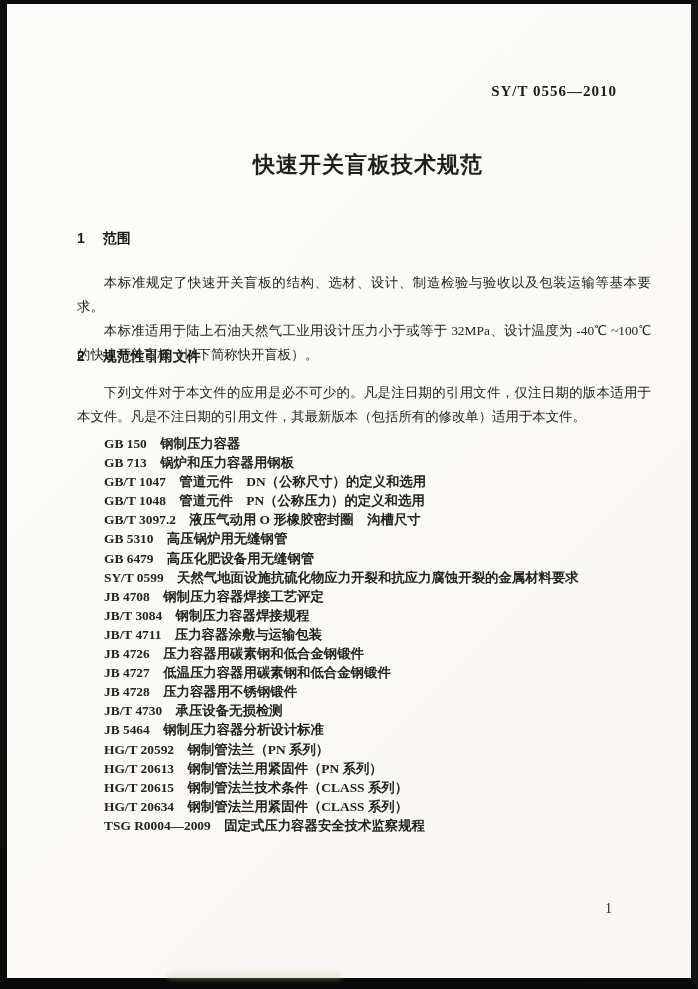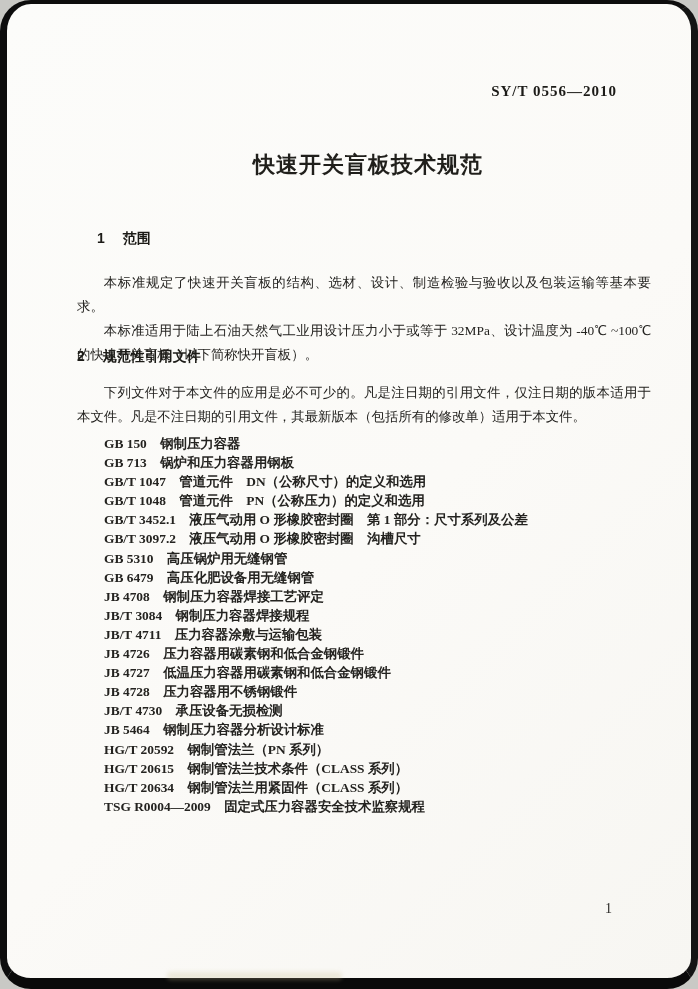--- a/index.html
+++ b/index.html
@@ -11,21 +11,20 @@
     overflow: hidden;
   }
   .page {
     position: absolute; inset: 0;
     box-sizing: border-box;
     background: linear-gradient(135deg, #fcfcfa 0%, #fbfaf7 55%, #f7f6f2 100%);
     border-top: 4px solid #0d0d0d;
     border-left: 7px solid #0d0d0d;
     border-right: 7px solid #141414;
     border-bottom: 11px solid #0a0a0a;
-    border-radius: 31px;
   }
   .header-code {
     position: absolute; top: 79px; right: 74px;
     font-family: "Liberation Serif", serif;
     font-weight: bold; font-size: 15px; letter-spacing: 1px;
     color: #1c1b18;
   }
   .doc-title {
     position: absolute; top: 146px; left: 0; width: 100%;
     text-align: center;
@@ -34,21 +33,21 @@
     color: #201f1b;
     padding-left: 19px;
   }
   .sec-heading {
     position: absolute; left: 70px;
     font-family: "Liberation Sans", sans-serif;
     font-weight: bold; font-size: 14px;
     color: #1c1b17;
   }
   .sec-heading .sec-num { display: inline-block; margin-right: 18px; }
-  .sec1-heading { top: 226px; margin-left: 20px; }
+  .sec1-heading { top: 226px; }
   .sec2-heading { top: 344px; }
   .body-block {
     position: absolute; left: 70px; width: 574px;
     font-size: 13.4px; line-height: 24px;
     color: #242320;
     text-align: justify;
   }
   .body-block p { margin: 0; text-indent: 2em; }
   .sec1-body { top: 267px; }
   .sec2-intro { top: 377px; }
@@ -95,33 +94,34 @@
 
   <div class="body-block sec2-intro">
     <p>下列文件对于本文件的应用是必不可少的。凡是注日期的引用文件，仅注日期的版本适用于本文件。凡是不注日期的引用文件，其最新版本（包括所有的修改单）适用于本文件。</p>
   </div>
 
   <ul class="ref-list">
     <li>GB 150　钢制压力容器</li>
     <li>GB 713　锅炉和压力容器用钢板</li>
     <li>GB/T 1047　管道元件　DN（公称尺寸）的定义和选用</li>
     <li>GB/T 1048　管道元件　PN（公称压力）的定义和选用</li>
-    <li>GB/T 3452.1　液压气动用 O 形橡胶密封圈　第 1 部分：尺寸系列及公差</li>
     <li>GB/T 3097.2　液压气动用 O 形橡胶密封圈　沟槽尺寸</li>
     <li>GB 5310　高压锅炉用无缝钢管</li>
     <li>GB 6479　高压化肥设备用无缝钢管</li>
+    <li>SY/T 0599　天然气地面设施抗硫化物应力开裂和抗应力腐蚀开裂的金属材料要求</li>
     <li>JB 4708　钢制压力容器焊接工艺评定</li>
     <li>JB/T 3084　钢制压力容器焊接规程</li>
     <li>JB/T 4711　压力容器涂敷与运输包装</li>
     <li>JB 4726　压力容器用碳素钢和低合金钢锻件</li>
     <li>JB 4727　低温压力容器用碳素钢和低合金钢锻件</li>
     <li>JB 4728　压力容器用不锈钢锻件</li>
     <li>JB/T 4730　承压设备无损检测</li>
     <li>JB 5464　钢制压力容器分析设计标准</li>
     <li>HG/T 20592　钢制管法兰（PN 系列）</li>
+    <li>HG/T 20613　钢制管法兰用紧固件（PN 系列）</li>
     <li>HG/T 20615　钢制管法兰技术条件（CLASS 系列）</li>
     <li>HG/T 20634　钢制管法兰用紧固件（CLASS 系列）</li>
     <li>TSG R0004—2009　固定式压力容器安全技术监察规程</li>
   </ul>
 
   <div class="page-number">1</div>
 
   <div class="scan-smudge"></div>
 
 </div>

